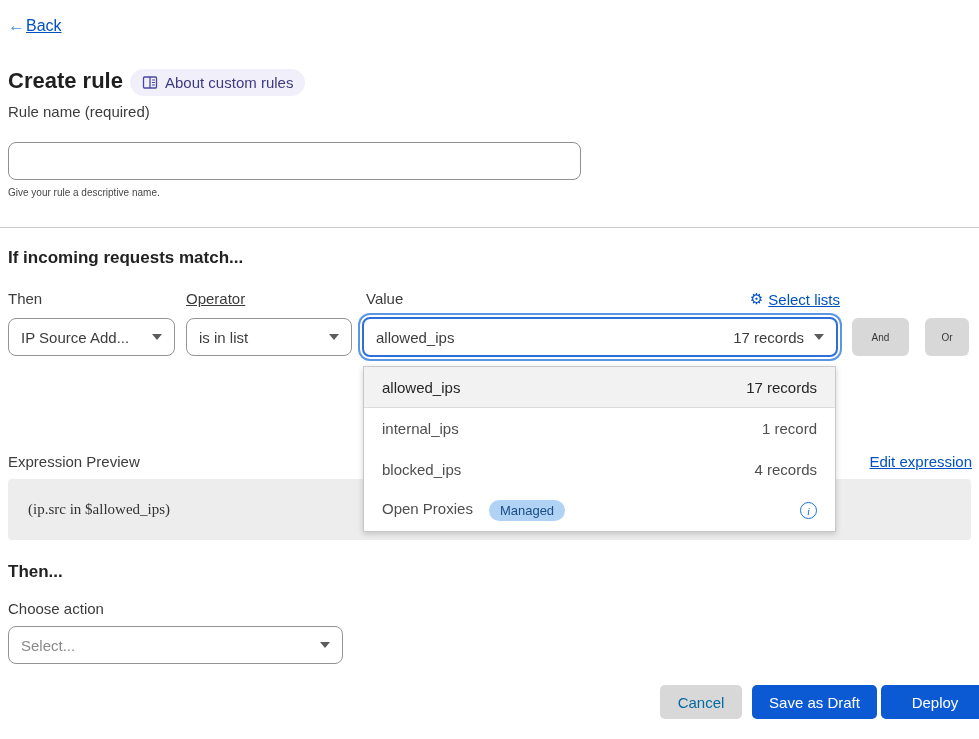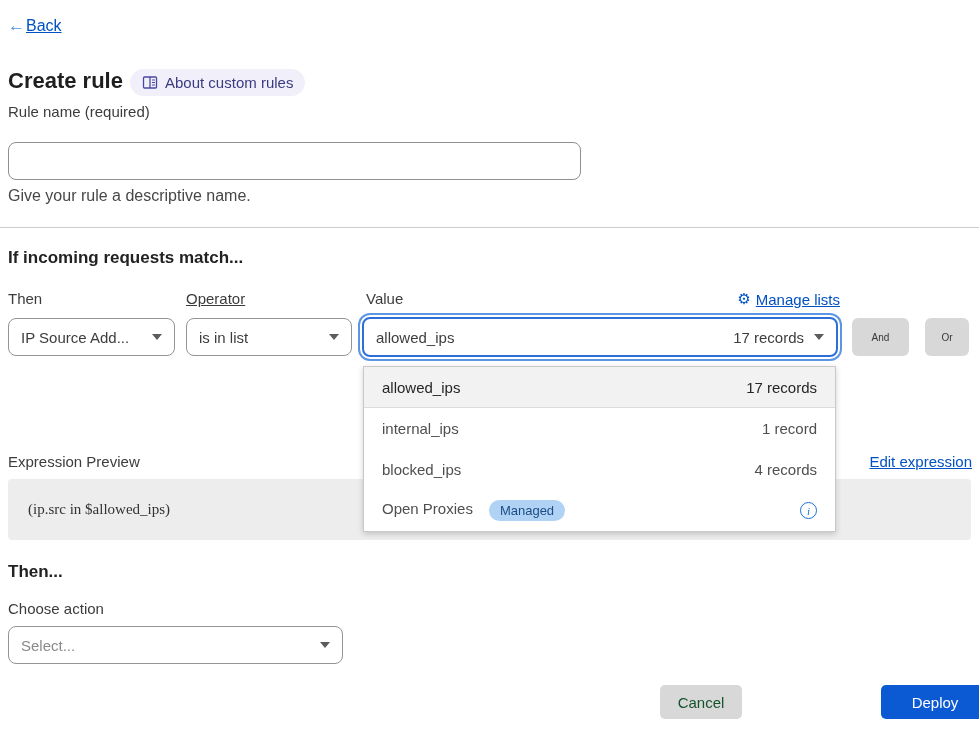--- a/index.html
+++ b/index.html
@@ -15,21 +15,21 @@
   
   .page-title { position:absolute; left:8px; top:68px; font-size:22px; font-weight:bold; color:#1f1f1f; }
   .about-badge { position:absolute; left:130px; top:69px; height:27px; display:flex; align-items:center; gap:7px;
     background:#f1f0fa; color:#3b3a80; border-radius:14px; padding:0 12px; font-size:15px; cursor:pointer; text-decoration:none; }
   .about-badge svg { display:block; }
 
   
   .field-label { position:absolute; font-size:15px; color:#3c3c3c; }
   .rule-name-input { position:absolute; left:8px; top:142px; width:573px; height:38px; border:1px solid #8f8f8f; border-radius:8px;
     font-size:15px; padding:0 12px; color:#333; font-family:"Liberation Sans", sans-serif; background:#fff; }
-  .help-text { position:absolute; left:8px; top:187px; font-size:16px; color:#474747; }
+  .help-text { position:absolute; left:8px; top:187px; font-size:10px; color:#474747; }
 
   .divider { position:absolute; left:0; top:227px; width:979px; height:1px; background:#cccccc; }
 
   .section-heading { position:absolute; left:8px; font-size:17px; font-weight:bold; color:#222; }
 
   
   .select { position:absolute; height:38px; border:1px solid #949494; border-radius:8px; background:#fff;
     display:flex; align-items:center; justify-content:space-between; padding:0 12px; font-size:15px; color:#3d3d3d; cursor:pointer; }
   .chevron { width:0; height:0; border-left:5px solid transparent; border-right:5px solid transparent; border-top:6px solid #5c5c5c; margin-left:10px; flex:0 0 auto; }
 
@@ -63,21 +63,21 @@
     display:flex; align-items:center; padding:0 20px; }
   .expr-code { font-family:Liberation Serif, serif; font-size:15px; color:#333; }
 
   
   .action-select { left:8px; top:626px; width:335px; }
   .action-select .placeholder { color:#8a8a8a; }
 
   
   .footer-btn { position:absolute; top:685px; height:34px; border:none; border-radius:5px; font-size:15px;
     cursor:pointer; font-family:"Liberation Sans", sans-serif; }
-  .btn-cancel { left:660px; width:82px; background:#d8d8d8; color:#14532d; }
+  .btn-cancel { left:660px; width:82px; background:#d8d8d8; color:#0369a1; }
   .btn-blue { background:#0b5ad4; color:#ffffff; }
   .btn-save { left:752px; width:125px; }
   .btn-deploy { left:881px; width:108px; }
 </style>
 </head>
 <body>
 
 <div class="page">
 
   <a class="back">
@@ -107,21 +107,21 @@
   <div class="divider"></div>
 
   <div class="section-heading" style="top:248px;">If incoming requests match...</div>
 
   <div class="field-label" style="left:8px; top:290px;">Then</div>
   <div class="field-label" style="left:186px; top:290px;text-decoration:underline;">Operator</div>
   <div class="field-label" style="left:366px; top:290px;">Value</div>
 
   <a class="manage-lists">
     <span class="gear">⚙</span>
-    <span class="ml-text">Manage lists</span>
+    <span class="ml-text">Select lists</span>
   </a>
 
   <div class="select" style="left:8px; top:318px; width:167px;">
     <span>IP Source Add...</span>
     <span class="chevron"></span>
   </div>
 
   <div class="select" style="left:186px; top:318px; width:166px;">
     <span>is in list</span>
     <span class="chevron"></span>
@@ -166,15 +166,16 @@
 
   <div class="section-heading" style="top:562px;">Then...</div>
   <div class="field-label" style="left:8px; top:600px;">Choose action</div>
 
   <div class="select action-select">
     <span class="placeholder">Select...</span>
     <span class="chevron"></span>
   </div>
 
   <button class="footer-btn btn-cancel">Cancel</button>
+  <button class="footer-btn btn-blue btn-save">Save as Draft</button>
   <button class="footer-btn btn-blue btn-deploy">Deploy</button>
 
 </div>
 
 </body></html>

